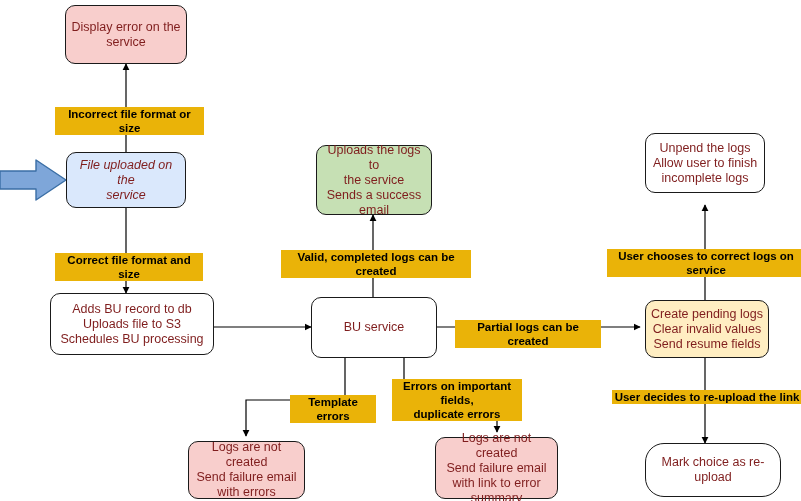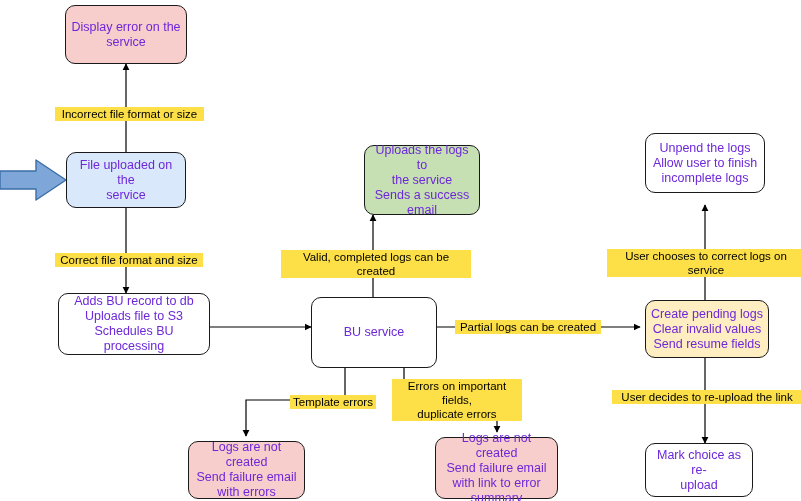--- a/index.html
+++ b/index.html
@@ -26,39 +26,40 @@
     position:absolute;
     box-sizing:border-box;
     border:1.2px solid #000000;
     border-radius:10px;
     display:flex;
     align-items:center;
     justify-content:center;
     text-align:center;
     font-size:12.5px;
     line-height:15px;
-    color:#6d28d9;
+    color:#7f1d1d;
     padding:2px 4px;
     white-space:pre-line;
   }
   .node.pink   { background:#f8cecc; border-color:#1a1a1a; }
   .node.blue   { background:#dae8fc; border-color:#1a1a1a; }
   .node.green  { background:#c6e0b4; border-color:#1a1a1a; }
   .node.yellow { background:#ffeec2; border-color:#1a1a1a; }
   .node.white  { background:#ffffff; border-color:#1a1a1a; }
 
   .edge-label{
     position:absolute;
     font-size:11.5px;
     line-height:14px;
     color:#000000;
-    background:#fde047;
+    background:#eab308;
     text-align:center;
     white-space:pre-line;
     padding:0 2px;
+    font-weight:bold;
   }
   .block-arrow{
     position:absolute;
   }
 </style>
 </head>
 <body>
 
 <div id="canvas">
 
@@ -88,52 +89,52 @@
     <path d="M 404 358 L 404 383 L 497 383 L 497 432" stroke="#000" stroke-width="1.2" fill="none" marker-end="url(#ah)"></path>
   </svg>
 
   <svg class="block-arrow" style="left:0px; top:158px; width:68px; height:44px;" viewBox="0 0 68 44">
     <path d="M 0 13 L 36 13 L 36 2 L 66 22 L 36 42 L 36 31 L 0 31 Z" fill="#7ea6d9" stroke="#3a6ea5" stroke-width="1.4" stroke-linejoin="round"></path>
   </svg>
 
   <div class="node pink" style="left:65px; top:5px; width:122px; height:59px;">Display error on the
 service</div>
 
-  <div class="node blue" style="left:66px; top:152px; width:120px; height:56px;">File uploaded on the
+  <div class="node blue" style="left:66px; top:152px; width:120px; height:56px;font-style:italic;">File uploaded on the
 service</div>
 
-  <div class="node white" style="left:58px; top:293px; width:152px; height:62px;">Adds BU record to db
+  <div class="node white" style="left:50px; top:293px; width:164px; height:62px;">Adds BU record to db
 Uploads file to S3
 Schedules BU processing</div>
 
-  <div class="node green" style="left:316px; top:145px; width:116px; height:70px;margin-left:48px;">Uploads the logs to
+  <div class="node green" style="left:316px; top:145px; width:116px; height:70px;">Uploads the logs to
 the service
 Sends a success
 email</div>
 
-  <div class="node white" style="left:311px; top:297px; width:126px; height:71px;">BU service</div>
+  <div class="node white" style="left:311px; top:297px; width:126px; height:61px;">BU service</div>
 
   <div class="node white" style="left:645px; top:133px; width:120px; height:60px;">Unpend the logs
 Allow user to finish
 incomplete logs</div>
 
   <div class="node yellow" style="left:645px; top:300px; width:124px; height:58px;">Create pending logs
 Clear invalid values
 Send resume fields</div>
 
   <div class="node pink" style="left:188px; top:441px; width:117px; height:58px;">Logs are not created
 Send failure email
 with errors</div>
 
   <div class="node pink" style="left:435px; top:437px; width:123px; height:62px;">Logs are not created
 Send failure email
 with link to error
 summary</div>
 
-  <div class="node white" style="left:645px; top:443px; width:108px; height:54px;">Mark choice as re-
+  <div class="node white" style="left:645px; top:443px; width:136px; height:54px;border-radius:19px;">Mark choice as re-
 upload</div>
 
   <div class="edge-label" style="left:55px; top:107px; width:145px;">Incorrect file format or size</div>
 
   <div class="edge-label" style="left:55px; top:253px; width:144px;">Correct file format and size</div>
 
   <div class="edge-label" style="left:281px; top:250px; width:186px;">Valid, completed logs can be created</div>
 
   <div class="edge-label" style="left:455px; top:320px; width:142px;">Partial logs can be created</div>
 

